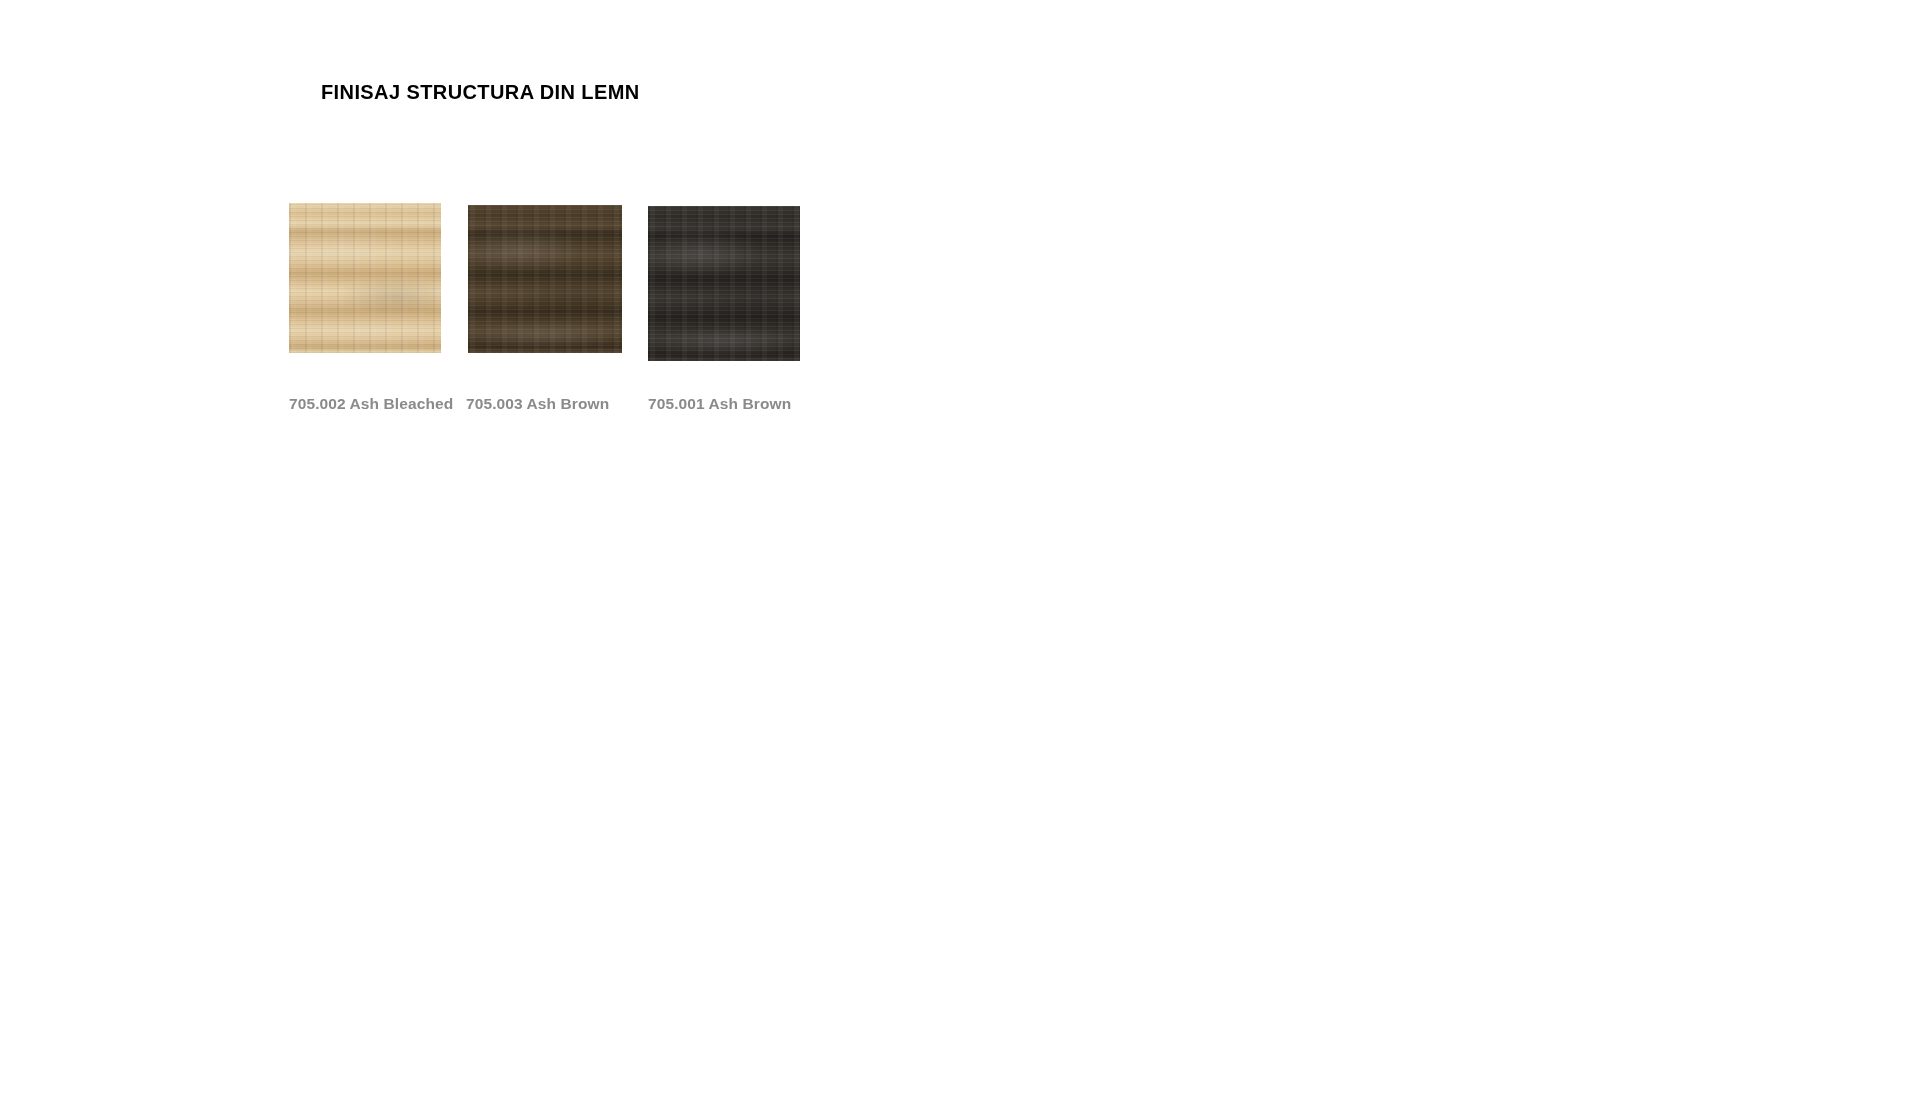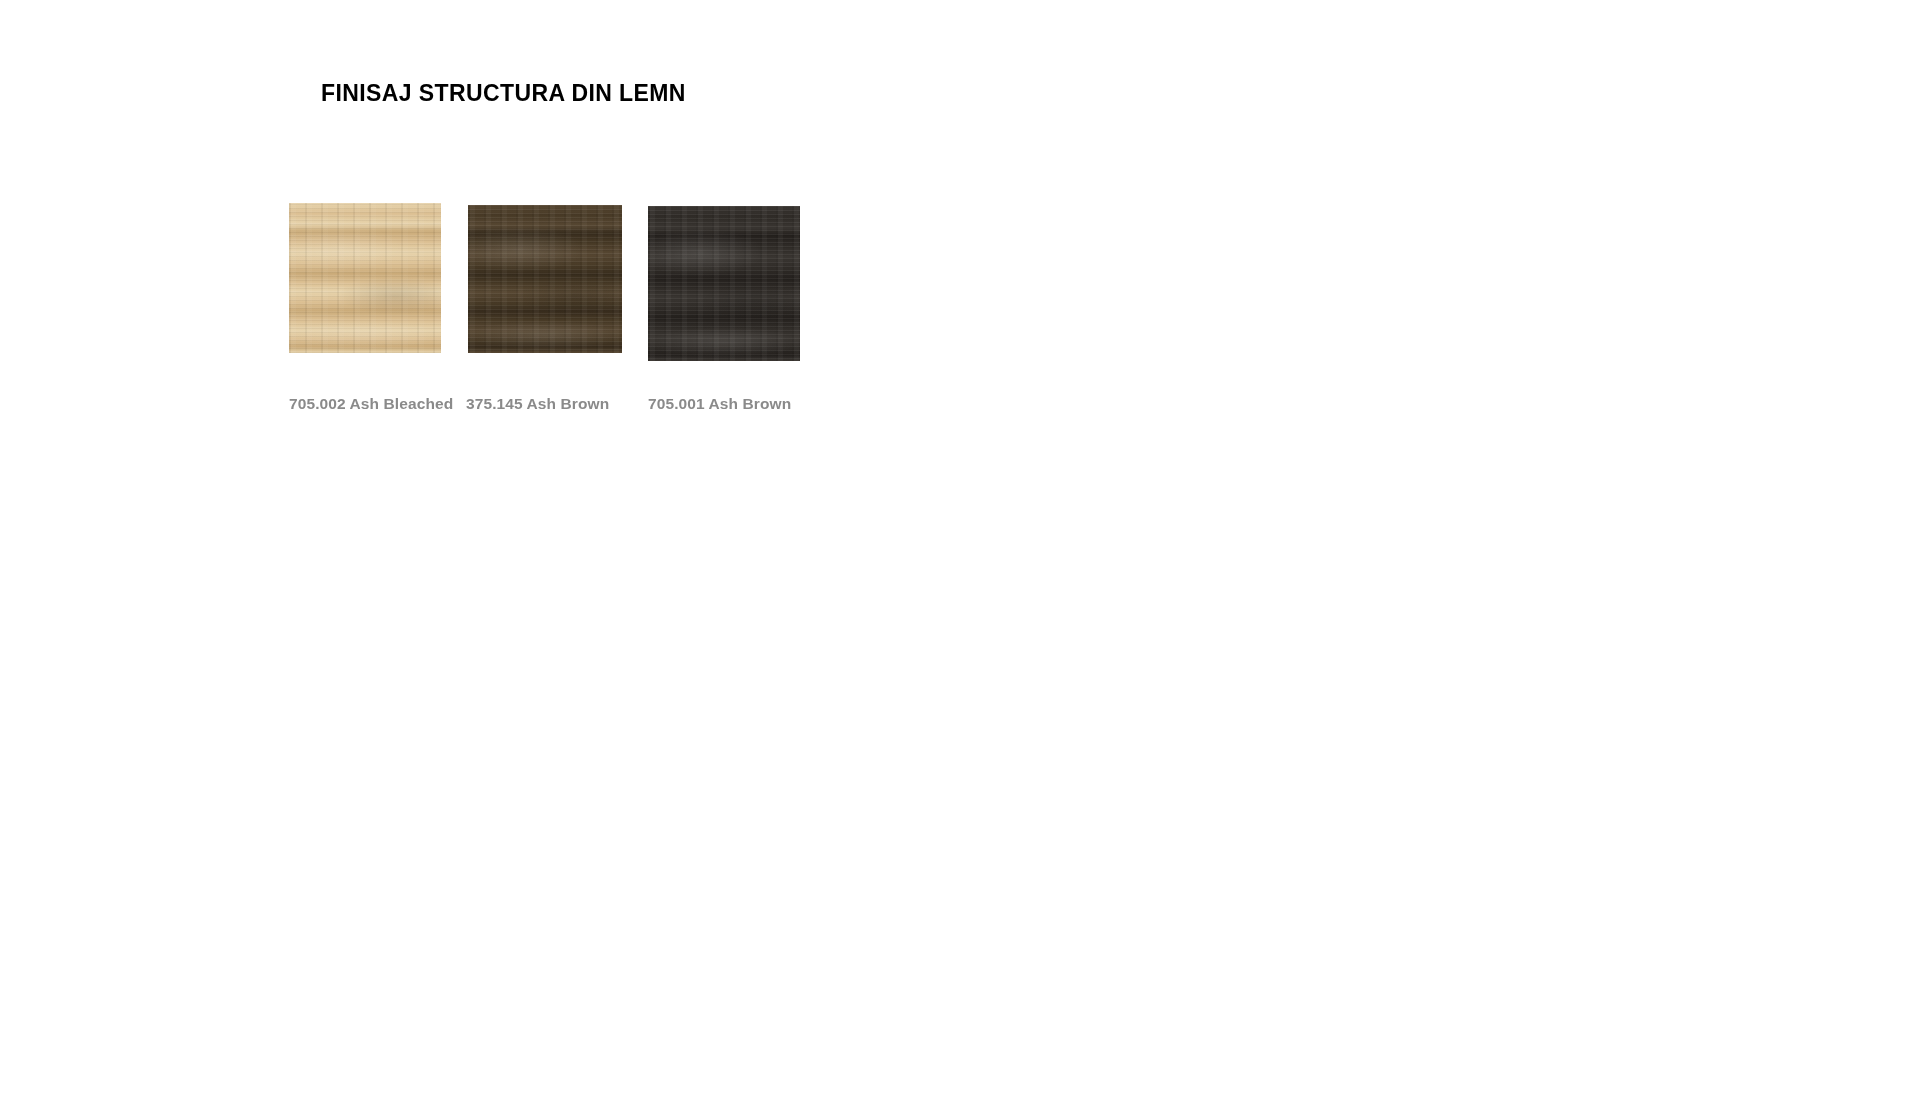--- a/index.html
+++ b/index.html
@@ -22,21 +22,21 @@
     inset: 0;
     background: #ffffff;
   }
 
   
   .section-title {
     position: absolute;
     left: 321px;
     top: 80px;
     font-family: "Liberation Sans", sans-serif;
-    font-size: 23px;
+    font-size: 20px;
     font-weight: 700;
     letter-spacing: 0.4px;
     color: #000000;
     white-space: nowrap;
     line-height: 1.2;
   }
 
   
   .swatch-grid {
     position: absolute;
@@ -105,21 +105,21 @@
       </div>
       <div class="swatch-label" style="color: rgb(138, 138, 138);">705.002 Ash Bleached</div>
     </div>
 
     <div class="swatch-cell" data-index="1">
       <div class="swatch-chip" id="chip-1" style="background: rgb(72, 58, 38);">
         <div class="grain-bands" style="background: linear-gradient(rgb(88, 72, 51) 0%, rgb(72, 58, 38) 7%, rgb(88, 72, 51) 14%, rgb(54, 43, 28) 19%, rgb(72, 58, 38) 26%, rgb(88, 72, 51) 33%, rgb(72, 58, 38) 41%, rgb(54, 43, 28) 47%, rgb(72, 58, 38) 53%, rgb(88, 72, 51) 59%, rgb(72, 58, 38) 66%, rgb(54, 43, 28) 72%, rgb(72, 58, 38) 78%, rgb(88, 72, 51) 85%, rgb(72, 58, 38) 91%, rgb(54, 43, 28) 96%, rgb(88, 72, 51) 100%); opacity: 0.92;"></div>
         <div class="grain-fibre" style="background-image: repeating-linear-gradient(rgba(255, 255, 255, 0.055) 0px, rgba(255, 255, 255, 0.055) 1px, rgba(0, 0, 0, 0.043) 1px, rgba(0, 0, 0, 0.043) 2px, rgba(255, 255, 255, 0) 2px, rgba(255, 255, 255, 0) 4px);"></div>
         <div class="grain-figure" style="background-image: repeating-linear-gradient(to right, rgba(0, 0, 0, 0.05) 0px, rgba(0, 0, 0, 0.05) 2px, rgba(255, 255, 255, 0.035) 2px, rgba(255, 255, 255, 0.035) 7px, rgba(0, 0, 0, 0) 7px, rgba(0, 0, 0, 0) 16px), radial-gradient(60% 22% at 34% 30%, rgba(255, 255, 255, 0.1), rgba(255, 255, 255, 0) 70%), radial-gradient(55% 18% at 70% 62%, rgba(0, 0, 0, 0.1), rgba(0, 0, 0, 0) 70%), radial-gradient(70% 14% at 50% 88%, rgba(255, 255, 255, 0.09), rgba(255, 255, 255, 0) 72%);"></div>
       </div>
-      <div class="swatch-label" style="color: rgb(138, 138, 138);">375.145 Ash Brown</div>
+      <div class="swatch-label" style="color: rgb(138, 138, 138);">705.003 Ash Brown</div>
     </div>
 
     <div class="swatch-cell" data-index="2">
       <div class="swatch-chip" id="chip-2" style="background: rgb(47, 43, 39);">
         <div class="grain-bands" style="background: linear-gradient(rgb(58, 54, 50) 0%, rgb(47, 43, 39) 7%, rgb(58, 54, 50) 14%, rgb(35, 31, 28) 19%, rgb(47, 43, 39) 26%, rgb(58, 54, 50) 33%, rgb(47, 43, 39) 41%, rgb(35, 31, 28) 47%, rgb(47, 43, 39) 53%, rgb(58, 54, 50) 59%, rgb(47, 43, 39) 66%, rgb(35, 31, 28) 72%, rgb(47, 43, 39) 78%, rgb(58, 54, 50) 85%, rgb(47, 43, 39) 91%, rgb(35, 31, 28) 96%, rgb(58, 54, 50) 100%); opacity: 0.92;"></div>
         <div class="grain-fibre" style="background-image: repeating-linear-gradient(rgba(255, 255, 255, 0.055) 0px, rgba(255, 255, 255, 0.055) 1px, rgba(0, 0, 0, 0.043) 1px, rgba(0, 0, 0, 0.043) 2px, rgba(255, 255, 255, 0) 2px, rgba(255, 255, 255, 0) 4px);"></div>
         <div class="grain-figure" style="background-image: repeating-linear-gradient(to right, rgba(0, 0, 0, 0.05) 0px, rgba(0, 0, 0, 0.05) 2px, rgba(255, 255, 255, 0.035) 2px, rgba(255, 255, 255, 0.035) 7px, rgba(0, 0, 0, 0) 7px, rgba(0, 0, 0, 0) 16px), radial-gradient(60% 22% at 34% 30%, rgba(255, 255, 255, 0.1), rgba(255, 255, 255, 0) 70%), radial-gradient(55% 18% at 70% 62%, rgba(0, 0, 0, 0.1), rgba(0, 0, 0, 0) 70%), radial-gradient(70% 14% at 50% 88%, rgba(255, 255, 255, 0.09), rgba(255, 255, 255, 0) 72%);"></div>
       </div>
       <div class="swatch-label" style="color: rgb(138, 138, 138);">705.001 Ash Brown</div>
     </div>

